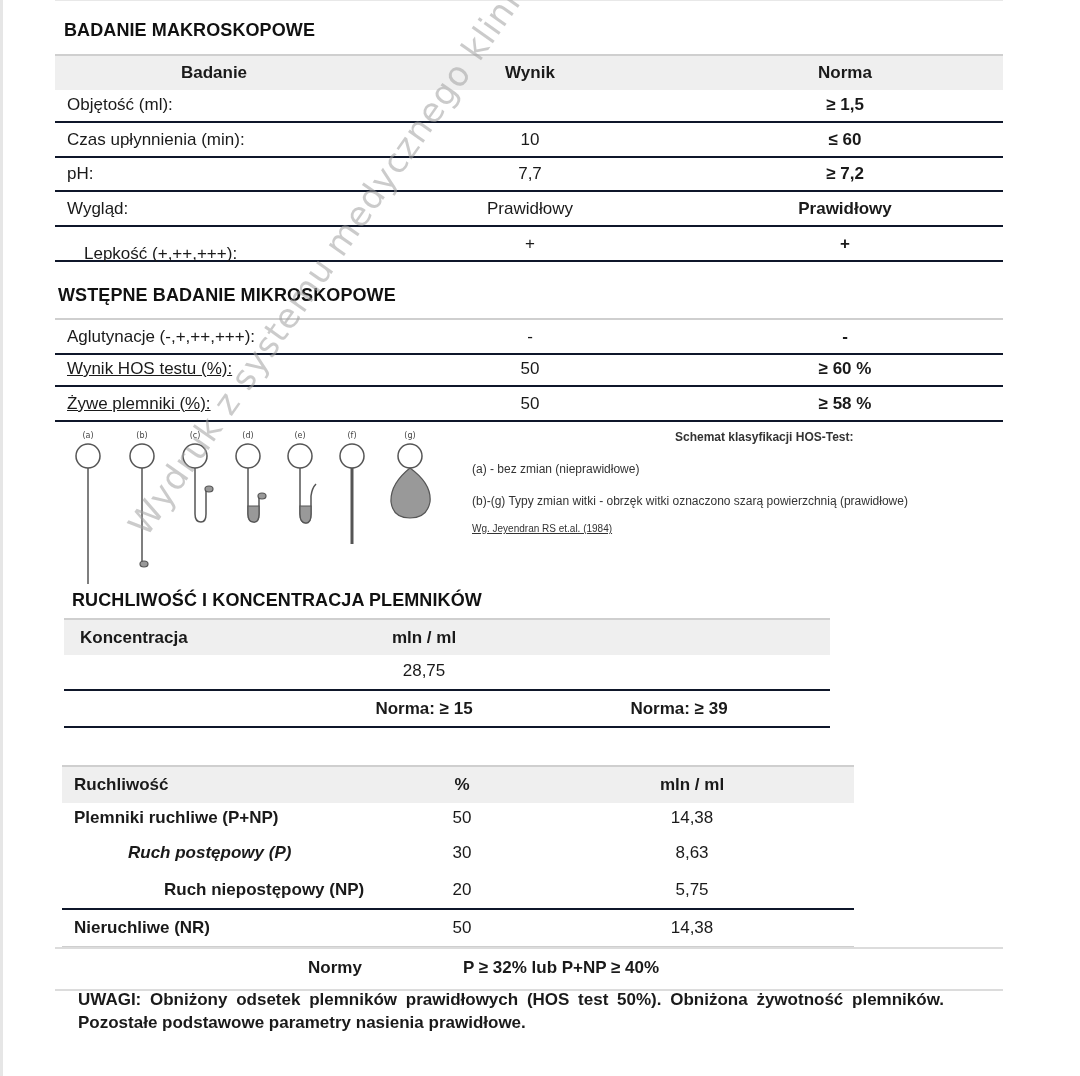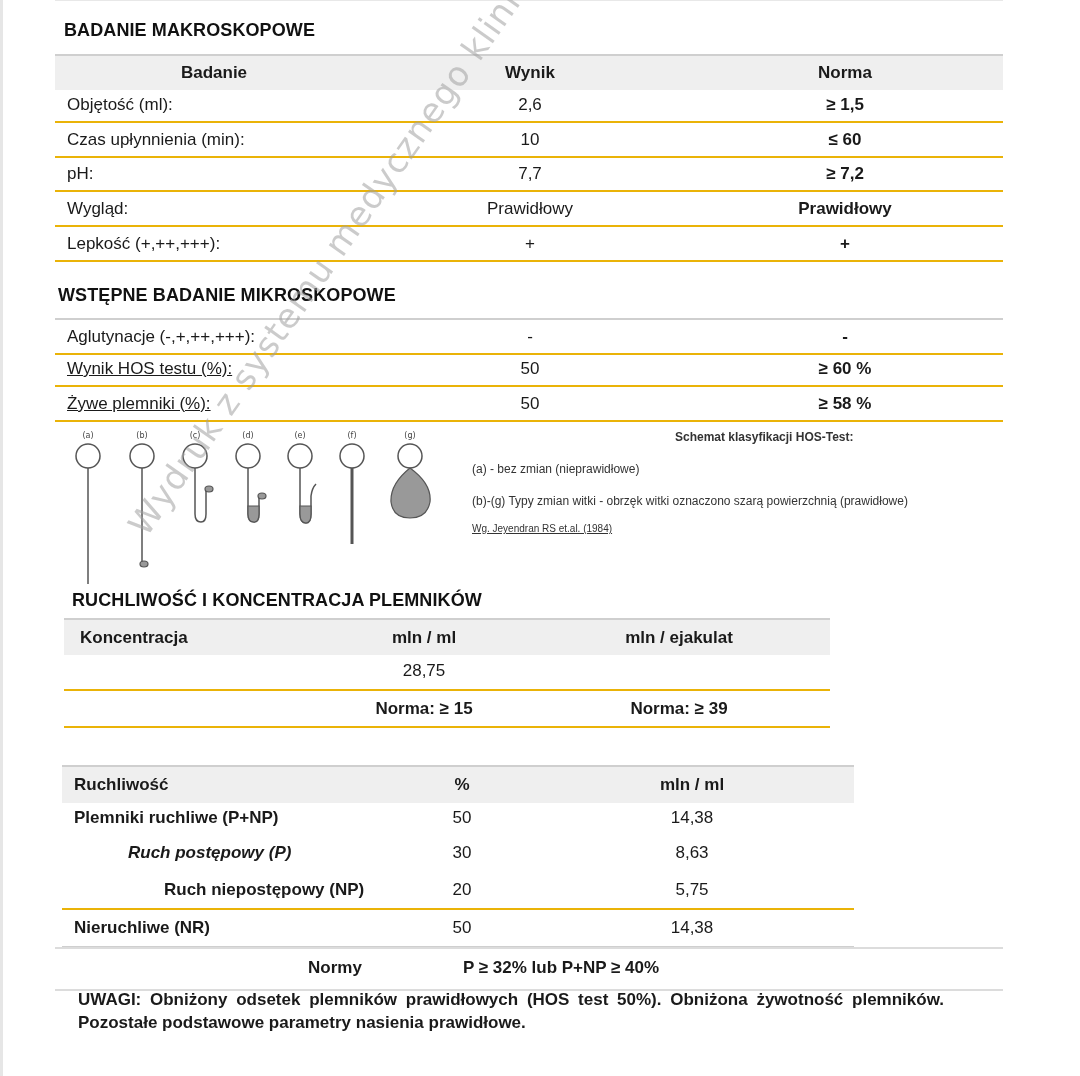--- a/index.html
+++ b/index.html
@@ -7,21 +7,21 @@
     width:1080px; height:1076px; position:relative; overflow:hidden;
     background:#ffffff; color:#1a1a1a;
     font-family:"Liberation Sans", "DejaVu Sans", sans-serif;
   }
   .left-edge { position:absolute; left:0; top:0; width:3px; height:1076px; background:#e6e6e6; }
   .top-line { position:absolute; left:55px; top:0; width:948px; height:1px; background:#e8e8e8; }
 
   .section-title { position:absolute; font-weight:bold; font-size:18px; color:#111; letter-spacing:0.1px; }
 
   .tbl { position:absolute; }
-  .row { position:absolute; left:0; right:0; display:block; border-bottom:2px solid #eab308; }
+  .row { position:absolute; left:0; right:0; display:block; border-bottom:2px solid #0f172a; }
   .row.head { background:#efefef; border-top:2px solid #cfcfcf; border-bottom:none; }
   .cell { position:absolute; top:0; height:100%; display:flex; align-items:center; font-size:17px; white-space:nowrap; }
   .c { justify-content:center; }
   .b { font-weight:bold; }
 
   .watermark {
     position:absolute; left:120px; top:520px; transform-origin:left top;
     transform:rotate(-55deg); font-size:34px; color:rgba(160,160,160,0.55);
     white-space:nowrap; letter-spacing:1px; pointer-events:none;
     font-family:"DejaVu Sans", sans-serif;
@@ -44,40 +44,39 @@
 
 <div class="section-title" style="left:64px;top:20px;">BADANIE MAKROSKOPOWE</div>
 <div class="tbl" style="left:55px;top:54px;width:948px;height:210px;">
   <div class="row head" style="top:0;height:34px;">
     <div class="cell c b" style="left:0;width:318px;">Badanie</div>
     <div class="cell c b" style="left:375px;width:200px;">Wynik</div>
     <div class="cell c b" style="left:690px;width:200px;">Norma</div>
   </div>
   <div class="row" style="top:34px;height:33px;">
     <div class="cell" style="left:12px;">Objętość (ml):</div>
-    <div class="cell c" style="left:375px;width:200px;">2,6</div>
     <div class="cell c b" style="left:690px;width:200px;">≥ 1,5</div>
   </div>
   <div class="row" style="top:69px;height:33px;">
     <div class="cell" style="left:12px;">Czas upłynnienia (min):</div>
     <div class="cell c" style="left:375px;width:200px;">10</div>
     <div class="cell c b" style="left:690px;width:200px;">≤ 60</div>
   </div>
   <div class="row" style="top:104px;height:32px;">
     <div class="cell" style="left:12px;">pH:</div>
     <div class="cell c" style="left:375px;width:200px;">7,7</div>
     <div class="cell c b" style="left:690px;width:200px;">≥ 7,2</div>
   </div>
   <div class="row" style="top:138px;height:33px;">
     <div class="cell" style="left:12px;">Wygląd:</div>
     <div class="cell c" style="left:375px;width:200px;">Prawidłowy</div>
     <div class="cell c b" style="left:690px;width:200px;">Prawidłowy</div>
   </div>
   <div class="row" style="top:173px;height:33px;">
-    <div class="cell" style="left:12px;">Lepkość (+,++,+++):</div>
+    <div class="cell" style="left:29px;margin-top:10px;">Lepkość (+,++,+++):</div>
     <div class="cell c" style="left:375px;width:200px;">+</div>
     <div class="cell c b" style="left:690px;width:200px;">+</div>
   </div>
 </div>
 
 <div class="section-title" style="left:58px;top:285px;">WSTĘPNE BADANIE MIKROSKOPOWE</div>
 <div class="tbl" style="left:55px;top:318px;width:948px;height:108px;">
   <div class="row" style="top:0;height:33px;border-top:2px solid #cfcfcf;">
     <div class="cell" style="left:12px;">Aglutynacje (-,+,++,+++):</div>
     <div class="cell c" style="left:375px;width:200px;">-</div>
@@ -143,21 +142,20 @@
   <div class="l1">(a) - bez zmian (nieprawidłowe)</div>
   <div class="l2">(b)-(g) Typy zmian witki - obrzęk witki oznaczono szarą powierzchnią (prawidłowe)</div>
   <div class="l3">Wg. Jeyendran RS et.al. (1984)</div>
 </div>
 
 <div class="section-title" style="left:72px;top:590px;">RUCHLIWOŚĆ I KONCENTRACJA PLEMNIKÓW</div>
 <div class="tbl" style="left:64px;top:618px;width:766px;height:110px;">
   <div class="row head" style="top:0;height:35px;">
     <div class="cell b" style="left:16px;">Koncentracja</div>
     <div class="cell c b" style="left:260px;width:200px;">mln / ml</div>
-    <div class="cell c b" style="left:515px;width:200px;">mln / ejakulat</div>
   </div>
   <div class="row" style="top:35px;height:36px;">
     <div class="cell c" style="left:260px;width:200px;">28,75</div>
   </div>
   <div class="row" style="top:73px;height:35px;">
     <div class="cell c b" style="left:260px;width:200px;">Norma: ≥ 15</div>
     <div class="cell c b" style="left:515px;width:200px;">Norma: ≥ 39</div>
   </div>
 </div>
 

